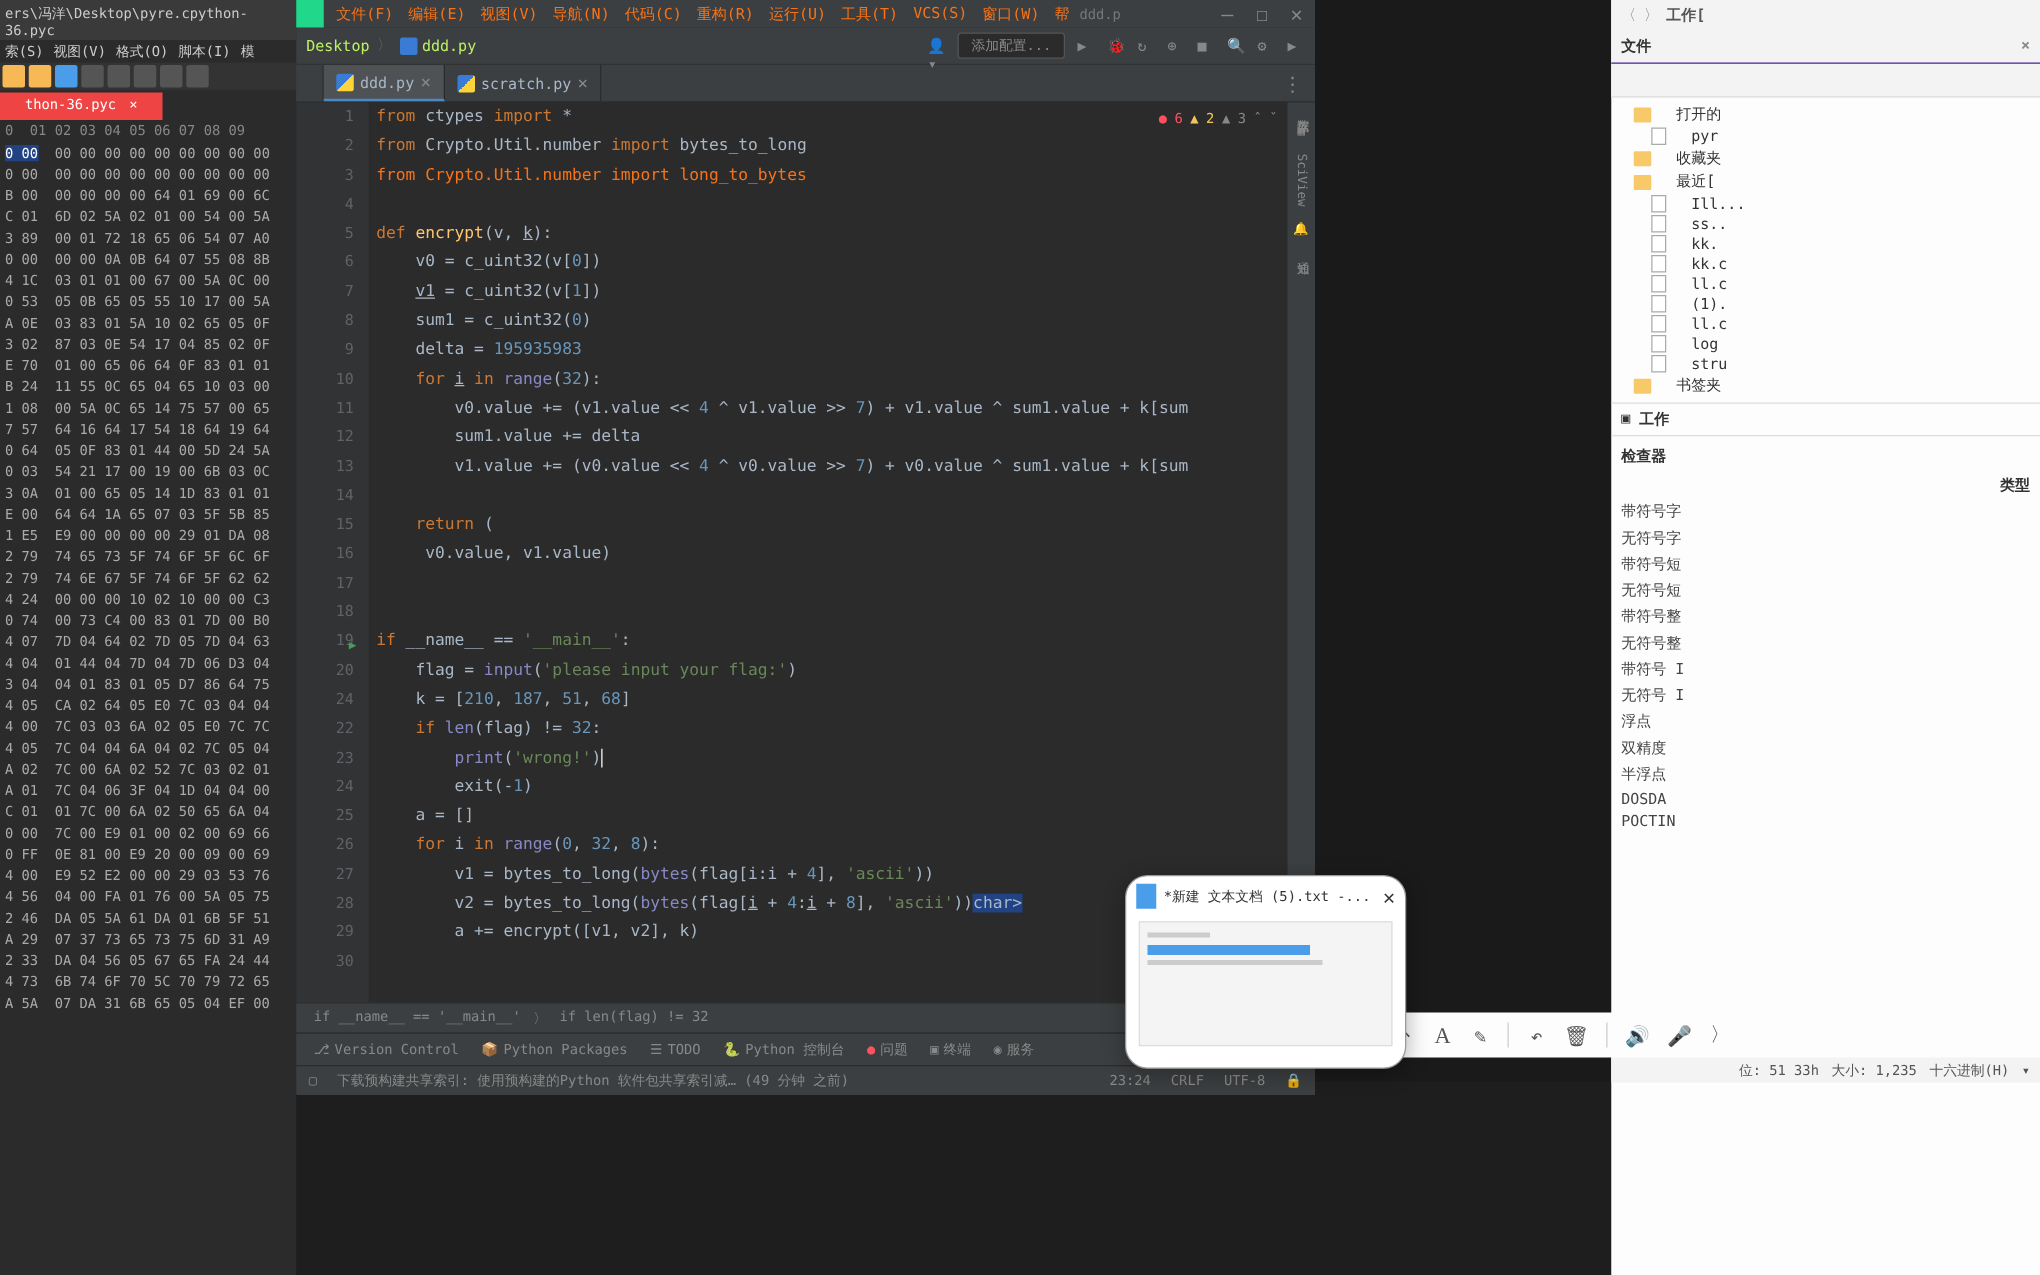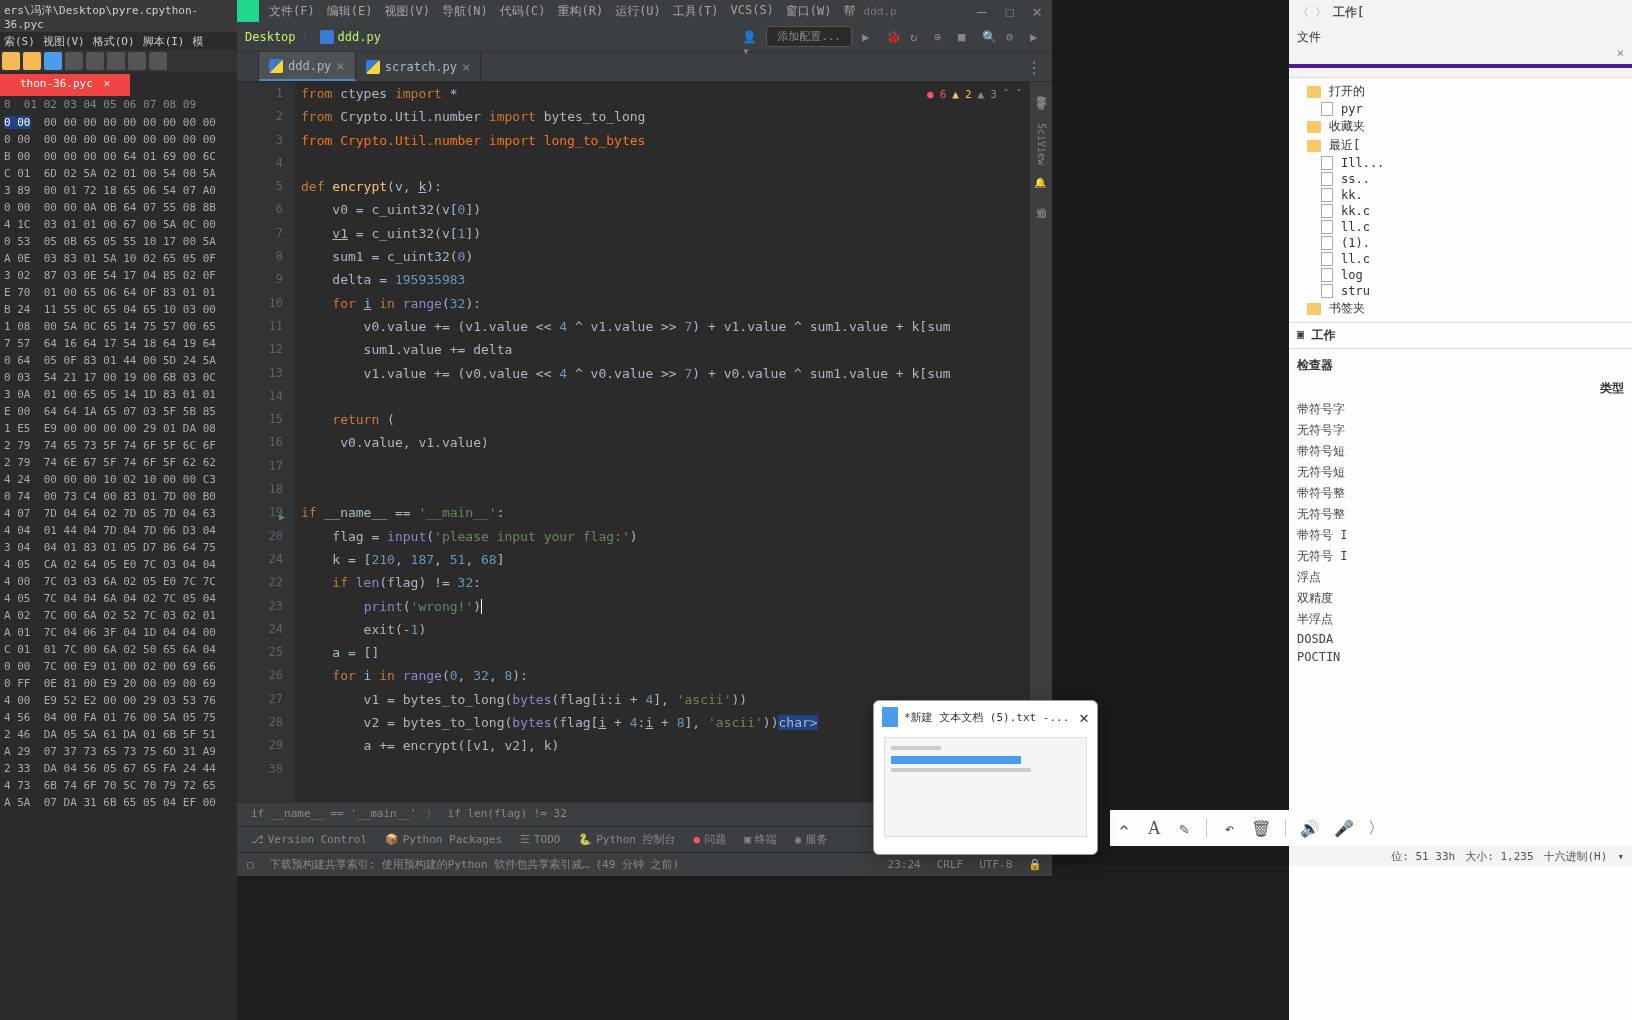--- a/index.html
+++ b/index.html
@@ -15,21 +15,21 @@
 .hex-tab { height:22px; background:#ef4444; color:#fff; font-size:11px; padding:3px 20px; display:inline-block; }
 .hex-tab .x { margin-left:4px; cursor:pointer; }
 .hex-header { height:18px; background:#2b2b2b; color:#888; font-size:11px; padding:2px 4px; white-space:pre; }
 .hex-rows { font-size:11px; line-height:17px; color:#aaa; padding:0 4px; white-space:pre; overflow:hidden; }
 .hex-rows .sel { background:#214283; color:#fff; }
 
 
 .ide { position:absolute; left:237px; top:0; width:815px; height:865px; background:#2b2b2b; color:#a9b7c6; }
 .ide-title { height:22px; background:#3c3f41; display:flex; align-items:center; }
 .ide-logo { width:22px; height:22px; background:#21d789; margin-right:6px; }
-.ide-menu { display:flex; gap:12px; font-size:12px; color:#a3a3a3; padding-left:4px;justify-content:flex-end; }
+.ide-menu { display:flex; gap:12px; font-size:12px; color:#f97316; padding-left:4px;justify-content:flex-end; }
 .ide-menu span { cursor:pointer; }
 .ide-win { margin-left:auto; display:flex; gap:18px; padding-right:10px; color:#888; }
 .ide-win span { cursor:pointer; }
 .ide-nav { height:30px; background:#3c3f41; display:flex; align-items:center; padding:0 8px; font-size:12px; border-bottom:1px solid #323232; }
 .ide-nav .crumb { color:#bef264; }
 .ide-nav .sep { margin:0 6px; color:#666; }
 .ide-nav .py { width:14px; height:14px; background:#3a7bd5; border-radius:2px; margin-right:4px; display:inline-block; }
 .ide-nav-right { margin-left:auto; display:flex; gap:10px; align-items:center; }
 .ide-nav-right .cfg { background:#2b2b2b; border:1px solid #555; color:#888; padding:2px 10px; font-size:11px; border-radius:3px; }
 .ide-nav-right .ico { width:14px; height:14px; color:#888; }
@@ -69,33 +69,33 @@
 .statusbar .msg { flex:1; }
 
 
 .gap { position:absolute; left:1052px; top:0; width:237px; height:865px; background:#1a1a1a; }
 
 
 .rside { position:absolute; right:0; top:0; width:343px; height:1020px; background:#fdfdfd; color:#333; font-family:'Microsoft YaHei',sans-serif; font-size:12px; }
 .rside-top { height:78px; background:#f3f3f3; border-bottom:1px solid #ddd; }
 .rside-hdr { padding:4px 8px; font-size:12px; color:#555; display:flex; gap:6px; }
 .rside-hdr .arr { color:#888; }
-.rside-sec { padding:4px 8px; font-weight:normal; color:#333; border-bottom:4px solid #4c1d95; display:flex;flex-direction:column; }
+.rside-sec { padding:4px 8px; font-weight:bold; color:#333; border-bottom:1px solid #4c1d95; display:flex; }
 .rside-sec .x { margin-left:auto; color:#888; cursor:pointer; }
 .tree { padding:4px 0; }
-.tree-item { padding:1px 8px 1px 18px; display:flex; align-items:center; gap:8px; cursor:pointer; white-space:nowrap; overflow:hidden; }
+.tree-item { padding:1px 8px 1px 18px; display:flex; align-items:center; gap:20px; cursor:pointer; white-space:nowrap; overflow:hidden; }
 .tree-item.l2 { padding-left:32px; }
 .folder-ico { width:14px; height:12px; background:#f7c968; border-radius:1px; display:inline-block; }
 .file-ico { width:12px; height:14px; background:#fff; border:1px solid #aaa; display:inline-block; }
 .rside-mid { border-top:1px solid #ddd; border-bottom:1px solid #ddd; padding:4px 8px; font-weight:bold; display:flex; }
 .rside-insp { padding:4px 8px; }
 .rside-insp .lbl { padding:2px 0; color:#444; }
 
 
-.popup { position:absolute; left:873px; top:700px; width:225px; height:155px; background:#fff; border:1px solid #999; border-radius:6px; box-shadow:0 4px 18px rgba(0,0,0,.3); }
+.popup { position:absolute; left:900px; top:700px; width:225px; height:155px; background:#fff; border:1px solid #999; border-radius:18px; box-shadow:0 4px 18px rgba(0,0,0,.3); }
 .popup-hdr { display:flex; align-items:center; padding:6px 8px; font-size:11px; font-family:'Microsoft YaHei',sans-serif; }
 .popup-hdr .doc-ico { width:16px; height:20px; background:#4a9de8; margin-right:6px; }
 .popup-hdr .ttl { flex:1; color:#333; }
 .popup-hdr .x { font-size:16px; color:#333; cursor:pointer; }
 .popup-thumb { margin:4px 10px; height:100px; background:#f4f4f4; border:1px solid #ddd; position:relative; }
 .popup-thumb .sel { position:absolute; left:6px; top:18px; width:130px; height:8px; background:#4a9de8; }
 .popup-thumb .line { position:absolute; left:6px; height:4px; background:#ccc; }
 
 
 .actionbar { position:absolute; left:1110px; top:810px; width:280px; height:36px; background:#fdfdfd; display:flex; align-items:center; gap:14px; padding:0 6px; color:#555; }

